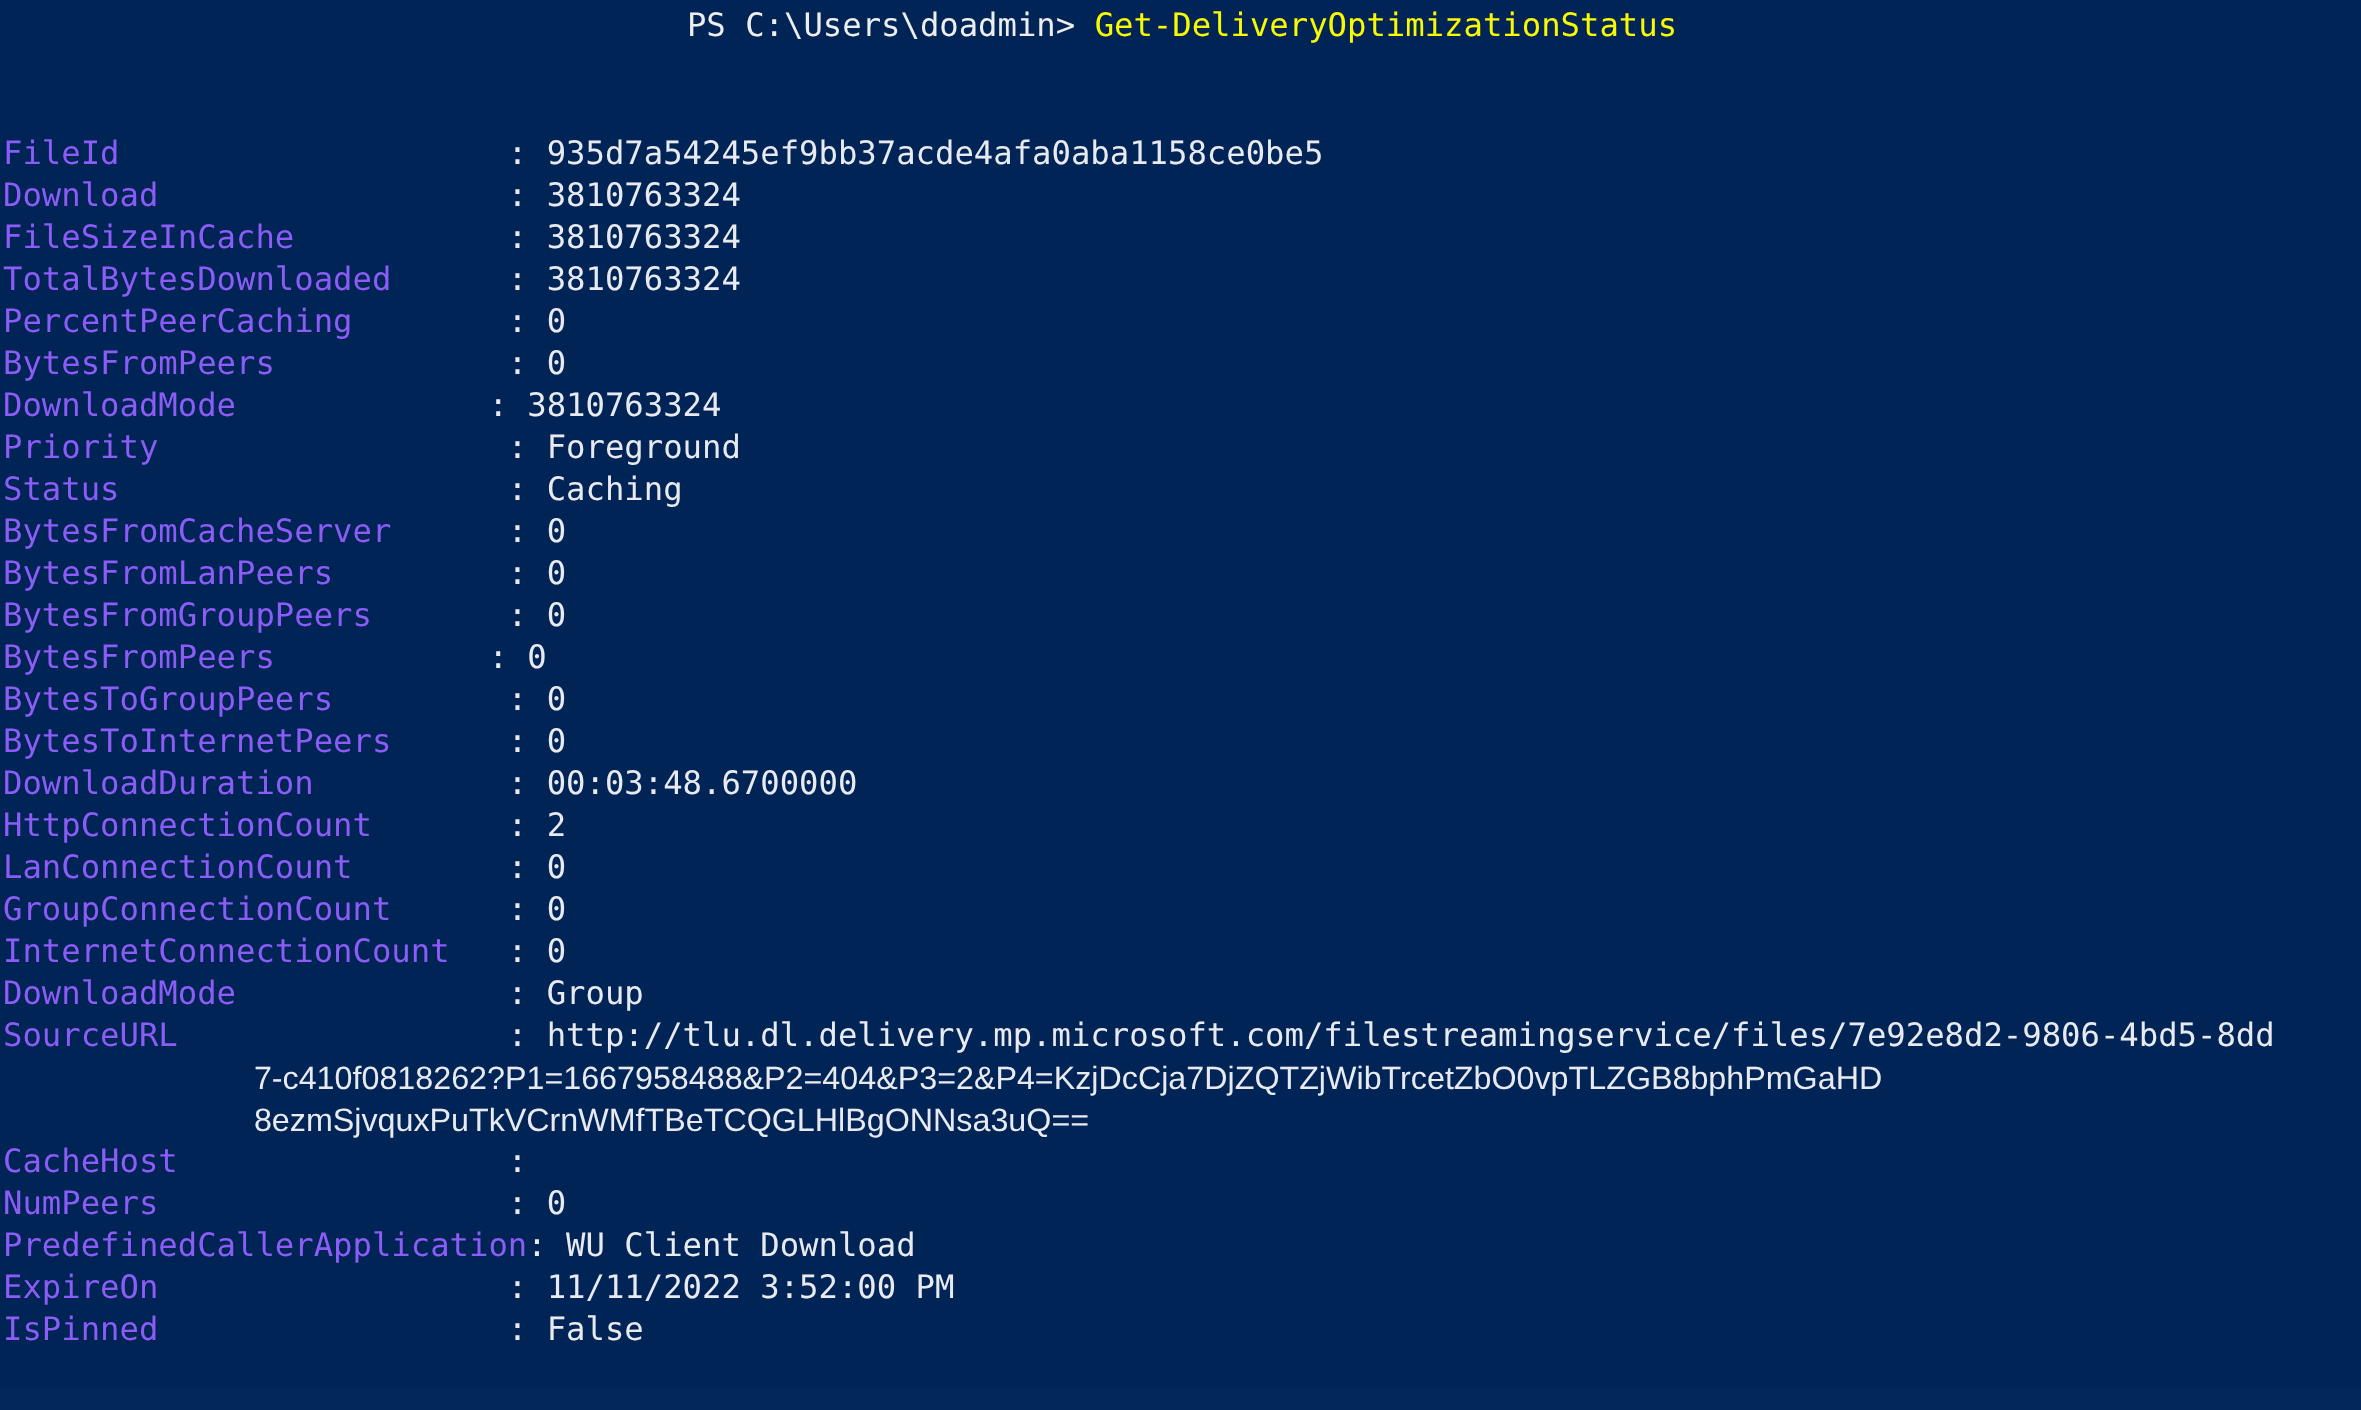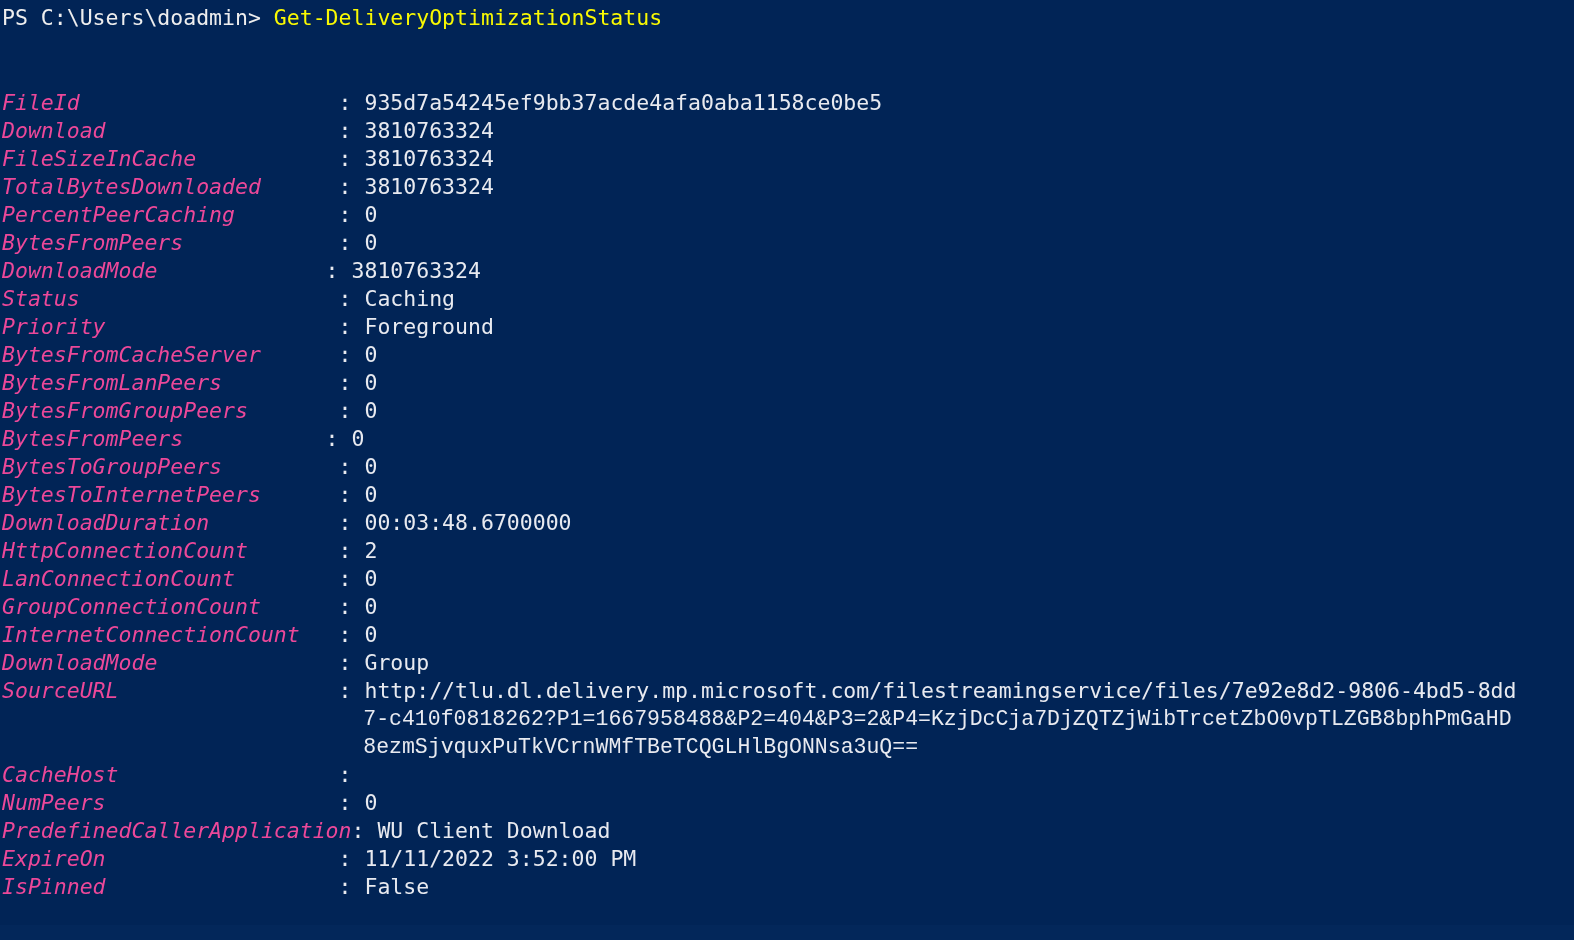--- a/index.html
+++ b/index.html
@@ -44,20 +44,21 @@
     font-family: "DejaVu Sans Mono", "Liberation Mono", monospace;
     font-size: 21.5px;
     line-height: 28px;
     height: 28px;
     white-space: pre;
     letter-spacing: 0px;
     color: #f2f2f2;
   }
   .prompt-line {
     height: 28px;
+    text-align: center;
   }
   .prompt-path {
     color: #eeeeee;
   }
   .prompt-command {
     color: #f9f902;
   }
   .spacer {
     height: 28px;
   }
@@ -67,32 +68,31 @@
   .prop-row {
     display: block;
     font-family: "DejaVu Sans Mono", "Liberation Mono", monospace;
     font-size: 21.5px;
     line-height: 28px;
     height: 28px;
     white-space: pre;
     color: #e8eaf0;
   }
   .prop-name {
-    color: #ec4899;
-    font-style: italic;
+    color: #8b5cf6;
   }
   .prop-sep {
     color: #e8eaf0;
   }
   .prop-value {
     color: #e8eaf0;
   }
   .wrap-row {
     display: block;
-    font-family: Liberation Mono, monospace;
+    font-family: Liberation Sans, sans-serif;
     font-size: 21.5px;
     line-height: 28px;
     height: 28px;
     white-space: pre;
     color: #e8eaf0;
   }
 </style>
 </head>
 <body>
 
@@ -105,22 +105,22 @@
     <div class="spacer-half"></div>
 
     <div id="property-list">
         <div class="prop-row"><span class="prop-name">FileId                    </span><span class="prop-sep">: </span><span class="prop-value">935d7a54245ef9bb37acde4afa0aba1158ce0be5</span></div>
         <div class="prop-row"><span class="prop-name">Download                  </span><span class="prop-sep">: </span><span class="prop-value">3810763324</span></div>
         <div class="prop-row"><span class="prop-name">FileSizeInCache           </span><span class="prop-sep">: </span><span class="prop-value">3810763324</span></div>
         <div class="prop-row"><span class="prop-name">TotalBytesDownloaded      </span><span class="prop-sep">: </span><span class="prop-value">3810763324</span></div>
         <div class="prop-row"><span class="prop-name">PercentPeerCaching        </span><span class="prop-sep">: </span><span class="prop-value">0</span></div>
         <div class="prop-row"><span class="prop-name">BytesFromPeers            </span><span class="prop-sep">: </span><span class="prop-value">0</span></div>
         <div class="prop-row"><span class="prop-name">DownloadMode             </span><span class="prop-sep">: </span><span class="prop-value">3810763324</span></div>
+        <div class="prop-row"><span class="prop-name">Priority                  </span><span class="prop-sep">: </span><span class="prop-value">Foreground</span></div>
         <div class="prop-row"><span class="prop-name">Status                    </span><span class="prop-sep">: </span><span class="prop-value">Caching</span></div>
-        <div class="prop-row"><span class="prop-name">Priority                  </span><span class="prop-sep">: </span><span class="prop-value">Foreground</span></div>
         <div class="prop-row"><span class="prop-name">BytesFromCacheServer      </span><span class="prop-sep">: </span><span class="prop-value">0</span></div>
         <div class="prop-row"><span class="prop-name">BytesFromLanPeers         </span><span class="prop-sep">: </span><span class="prop-value">0</span></div>
         <div class="prop-row"><span class="prop-name">BytesFromGroupPeers       </span><span class="prop-sep">: </span><span class="prop-value">0</span></div>
         <div class="prop-row"><span class="prop-name">BytesFromPeers           </span><span class="prop-sep">: </span><span class="prop-value">0</span></div>
         <div class="prop-row"><span class="prop-name">BytesToGroupPeers         </span><span class="prop-sep">: </span><span class="prop-value">0</span></div>
         <div class="prop-row"><span class="prop-name">BytesToInternetPeers      </span><span class="prop-sep">: </span><span class="prop-value">0</span></div>
         <div class="prop-row"><span class="prop-name">DownloadDuration          </span><span class="prop-sep">: </span><span class="prop-value">00:03:48.6700000</span></div>
         <div class="prop-row"><span class="prop-name">HttpConnectionCount       </span><span class="prop-sep">: </span><span class="prop-value">2</span></div>
         <div class="prop-row"><span class="prop-name">LanConnectionCount        </span><span class="prop-sep">: </span><span class="prop-value">0</span></div>
         <div class="prop-row"><span class="prop-name">GroupConnectionCount      </span><span class="prop-sep">: </span><span class="prop-value">0</span></div>

